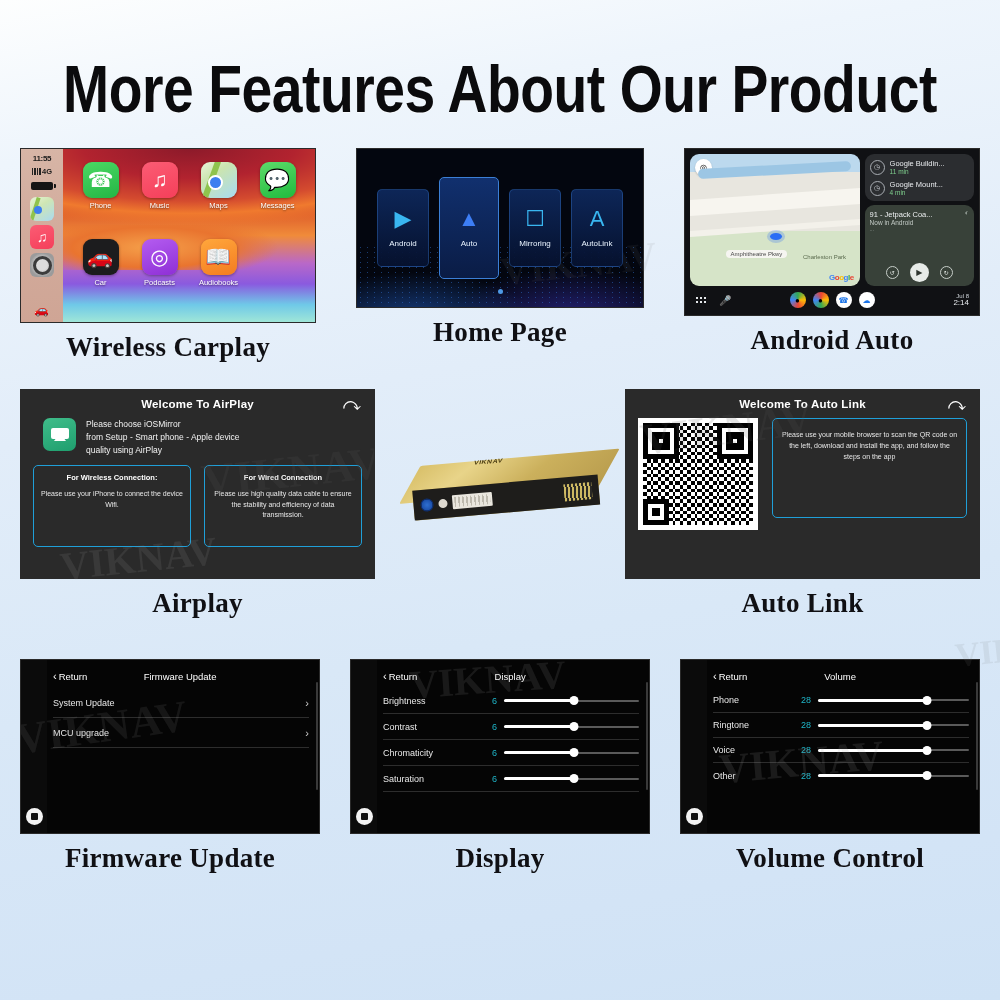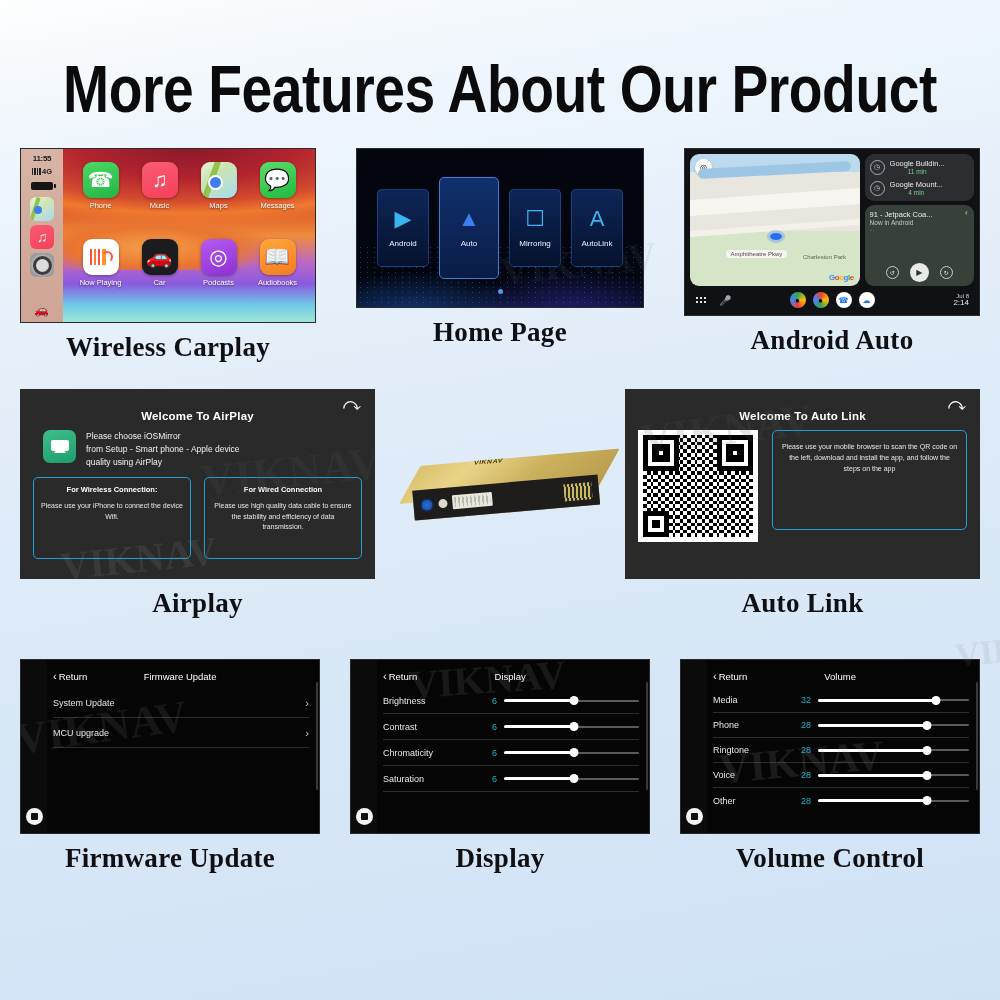--- a/index.html
+++ b/index.html
@@ -125,42 +125,42 @@
   .aa-chip2{position:absolute;right:8%;top:76%;font-size:6px;color:#5b6b4e;text-align:center;line-height:1.15;}
   .aa-badge{position:absolute;left:5px;top:5px;width:17px;height:17px;border-radius:50%;background:#fff;display:flex;align-items:center;justify-content:center;font-size:8px;box-shadow:0 1px 2px rgba(0,0,0,.2);}
   .aa-goog{position:absolute;right:6px;bottom:4px;font-size:8px;font-weight:bold;letter-spacing:-.5px;}
   .aa-goog span:nth-child(1){color:#4285f4}.aa-goog span:nth-child(2){color:#ea4335}
   .aa-goog span:nth-child(3){color:#fbbc05}.aa-goog span:nth-child(4){color:#4285f4}
   .aa-goog span:nth-child(5){color:#34a853}.aa-goog span:nth-child(6){color:#ea4335}
   .aa-right{flex:1;display:flex;flex-direction:column;gap:4px;min-width:0;}
   .aa-sugg{background:#2b2d30;border-radius:9px;padding:5px 5px;display:flex;flex-direction:column;gap:5px;}
   .aa-s{display:flex;align-items:center;gap:5px;min-width:0;}
   .aa-s .ring{width:15px;height:15px;border-radius:50%;border:1.2px solid #a9adb3;flex:none;display:flex;align-items:center;justify-content:center;font-size:7px;color:#cfd3d8;}
-  .aa-s .tx{min-width:0;text-align:center;}
+  .aa-s .tx{min-width:0;}
   .aa-s .t1{font-size:7.5px;color:#e9ebee;white-space:nowrap;overflow:hidden;text-overflow:ellipsis;}
   .aa-s .t2{font-size:6.5px;color:#7fcf8d;}
   .aa-media{flex:1;background:#384139;border-radius:9px;padding:5px;position:relative;min-height:0;}
   .aa-m1{font-size:7.5px;color:#eceff0;white-space:nowrap;overflow:hidden;text-overflow:ellipsis;}
   .aa-m2{font-size:6.5px;color:#c3cbc6;}
   .aa-m3{font-size:5.5px;color:#98a29c;}
   .aa-ctrl{position:absolute;left:0;bottom:4px;width:100%;display:flex;align-items:center;justify-content:center;gap:11px;}
   .aa-ctrl i{width:13px;height:13px;border-radius:50%;border:1px solid #c6cdc8;color:#dfe4e0;font-size:6px;font-style:normal;display:flex;align-items:center;justify-content:center;}
   .aa-ctrl .play{width:19px;height:19px;background:#e7ebe8;border:none;color:#2e352f;font-size:8px;}
   .aa-wifi{position:absolute;right:5px;top:4px;font-size:7px;color:#9aa39d;}
   .aa-bar{height:20px;display:flex;align-items:center;padding:0 5px;position:relative;}
   .aa-apps{width:12px;height:9px;background-image:radial-gradient(#e4e7ea 1px,transparent 1.1px);background-size:4px 4px;}
   .aa-mic{margin-left:12px;font-size:10px;color:#b9c6e8;}
   .aa-dock{position:absolute;left:0;width:100%;display:flex;justify-content:center;gap:7px;}
   .aa-dock i{width:16px;height:16px;border-radius:50%;display:flex;align-items:center;justify-content:center;font-size:8px;font-style:normal;background:#fff;}
   .aa-clock{margin-left:auto;text-align:right;line-height:1.05;}
   .aa-clock b{display:block;font-size:6px;color:#cfd4da;font-weight:normal;}
   .aa-clock s{display:block;font-size:8px;color:#e7eaee;text-decoration:none;}
 
   
-  .welcome{width:355px;height:190px;background:#2a2a2a;padding:20px 10px;position:relative;color:#fff;}
+  .welcome{width:355px;height:190px;background:#2a2a2a;padding:8px 10px;position:relative;color:#fff;}
   .wc-title{text-align:center;font-size:11.5px;font-weight:bold;letter-spacing:.2px;}
   .wc-back{position:absolute;right:13px;top:6px;font-size:17px;color:#fff;line-height:1;transform:scaleX(-1);}
   .wc-head{display:flex;gap:10px;align-items:flex-start;padding:8px 2px 0 12px;}
   .wc-app{width:33px;height:33px;border-radius:7px;flex:none;display:flex;align-items:center;justify-content:center;}
   .wc-app.air{background:linear-gradient(160deg,#3fbd8a,#1f9e6e);}
   .wc-app.al{background:linear-gradient(160deg,#ff9a2e,#f2711c);}
   .wc-lines{font-size:8.5px;line-height:1.5;color:#f2f2f2;}
   .wc-boxes{display:flex;gap:13px;padding:9px 2px 0;}
   .wc-box{flex:1;border:1.3px solid #1f9fd8;border-radius:5px;padding:7px 6px;text-align:center;min-height:82px;}
   .wc-box b{font-size:7.5px;display:block;margin-bottom:7px;font-weight:bold;}
@@ -255,24 +255,20 @@
             </div>
             <div class="cp-app">
               <div class="cp-ic ic-maps"></div>
               <div class="cp-lb">Maps</div>
             </div>
             <div class="cp-app">
               <div class="cp-ic ic-msg">💬</div>
               <div class="cp-lb">Messages</div>
             </div>
             <div class="cp-app">
-              <div class="cp-ic ic-now"></div>
-              <div class="cp-lb">Now Playing</div>
-            </div>
-            <div class="cp-app">
               <div class="cp-ic ic-car">🚗</div>
               <div class="cp-lb">Car</div>
             </div>
             <div class="cp-app">
               <div class="cp-ic ic-pod">◎</div>
               <div class="cp-lb">Podcasts</div>
             </div>
             <div class="cp-app">
               <div class="cp-ic ic-book">📖</div>
               <div class="cp-lb">Audiobooks</div>
@@ -544,29 +540,20 @@
         <div class="st-body">
           <div class="st-head">
             <div class="st-ret">
               <b>‹</b>
               <span>Return</span>
             </div>
             <div class="st-ttl">Volume</div>
           </div>
           <div class="st-list">
             <div class="st-row slim" style="height:25px">
-              <span class="nm" style="width:72px">Media</span>
-              <span class="val">32</span>
-              <span class="sl">
-                <i class="track"></i>
-                <i class="fill" style="width:78%"></i>
-                <i class="knob" style="left:78%"></i>
-              </span>
-            </div>
-            <div class="st-row slim" style="height:25px">
               <span class="nm" style="width:72px">Phone</span>
               <span class="val">28</span>
               <span class="sl">
                 <i class="track"></i>
                 <i class="fill" style="width:72%"></i>
                 <i class="knob" style="left:72%"></i>
               </span>
             </div>
             <div class="st-row slim" style="height:25px">
               <span class="nm" style="width:72px">Ringtone</span>

